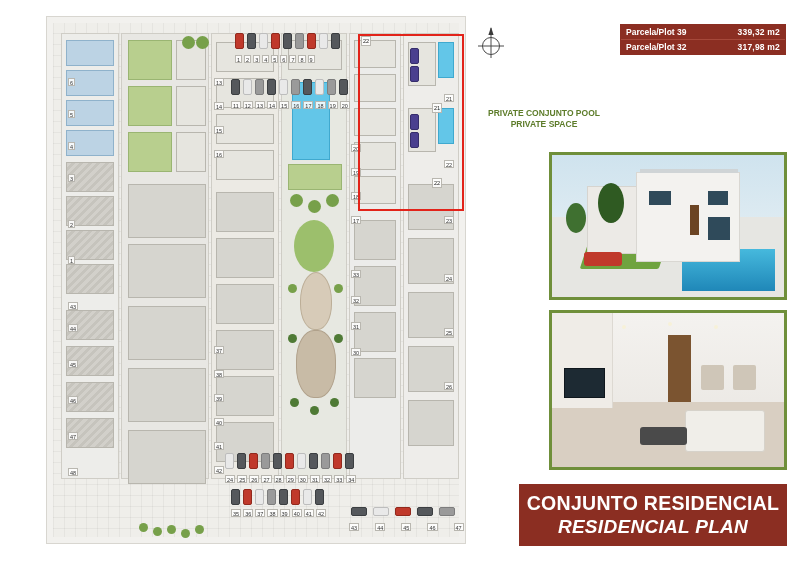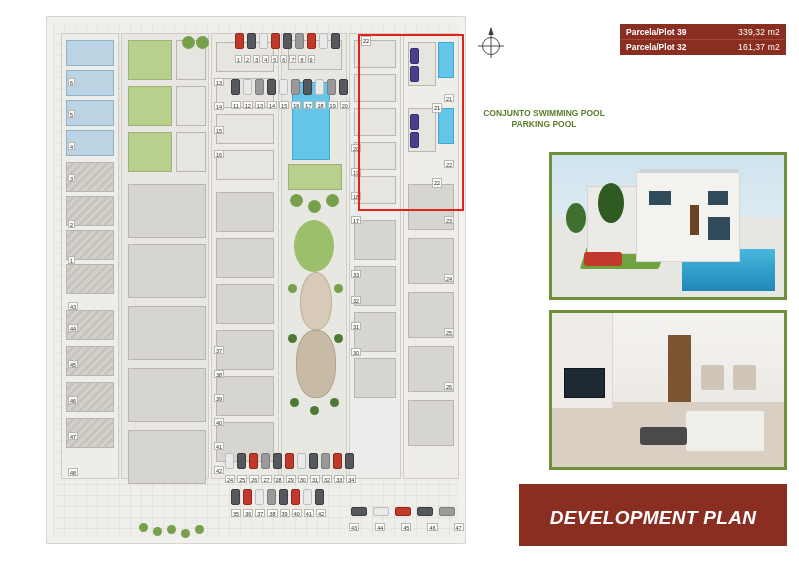--- a/index.html
+++ b/index.html
@@ -180,21 +180,21 @@
     color: #ffffff;
   }
   #plot-table .row {
     display: flex;
     background: #8b2e22;
     padding: 2px 5px;
     justify-content: space-between;
   }
   #plot-table .row + .row { border-top: 1px solid #a6483a; }
   #plot-table .label { font-weight: bold; }
-  #plot-table .value { font-weight: normal; letter-spacing: 0.2px; }
+  #plot-table .value { font-weight: bold; letter-spacing: 0.2px; }
 
   
   #legend {
     position: absolute;
     left: 478px;
     top: 108px;
     width: 132px;
     text-align: center;
     font-size: 8.5px;
     font-weight: bold;
@@ -539,27 +539,27 @@
   </svg>
 </div>
 
 <div id="plot-table">
   <div class="row">
     <span class="label">Parcela/Plot 39</span>
     <span class="value">339,32 m2</span>
   </div>
   <div class="row">
     <span class="label">Parcela/Plot 32</span>
-    <span class="value">161,37 m2</span>
+    <span class="value">317,98 m2</span>
   </div>
 </div>
 
 <div id="legend">
-  <div>CONJUNTO SWIMMING POOL</div>
-  <div>PARKING POOL</div>
+  <div>PRIVATE CONJUNTO POOL</div>
+  <div>PRIVATE SPACE</div>
 </div>
 
 <div class="render" id="render-exterior">
   <div class="ext-sky"></div>
   <div class="ext-ground"></div>
   <div class="ext-pool2"></div>
   <div class="ext-lawn"></div>
   <div class="ext-house2"></div>
   <div class="ext-house">
     <div class="ext-door"></div>
@@ -582,14 +582,15 @@
   <div class="int-chair" style="right:12%;top:34%;width:10%;height:16%;"></div>
   <div class="int-chair" style="right:26%;top:34%;width:10%;height:16%;"></div>
   <div class="int-sofa"></div>
   <div class="int-table"></div>
   <div class="int-light" style="left:30%;top:8%;"></div>
   <div class="int-light" style="left:50%;top:6%;"></div>
   <div class="int-light" style="left:70%;top:8%;"></div>
 </div>
 
 <div id="title-banner">
-  <div class="t2">DEVELOPMENT PLAN</div>
+  <div class="t1">CONJUNTO RESIDENCIAL</div>
+  <div class="t2">RESIDENCIAL PLAN</div>
 </div>
 
 </body></html>

